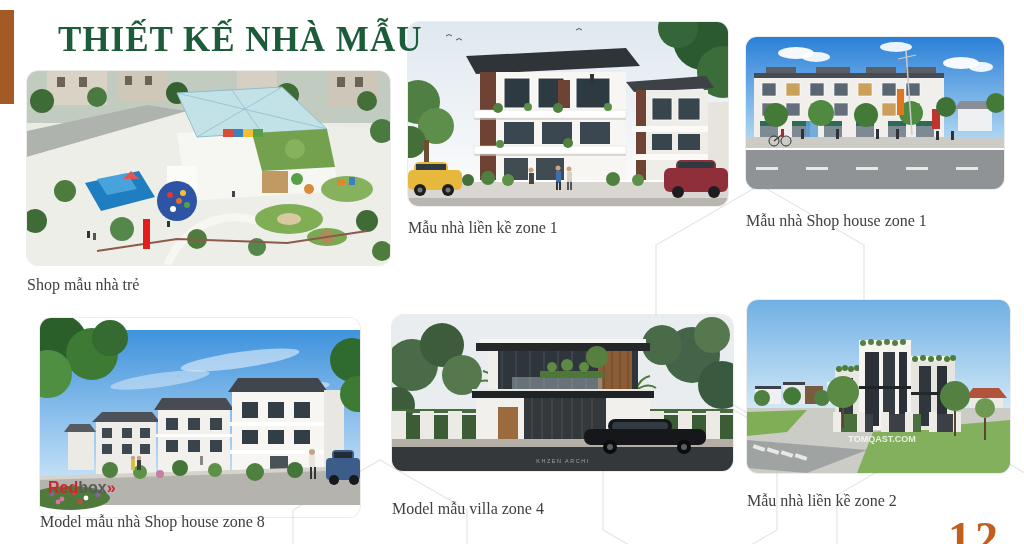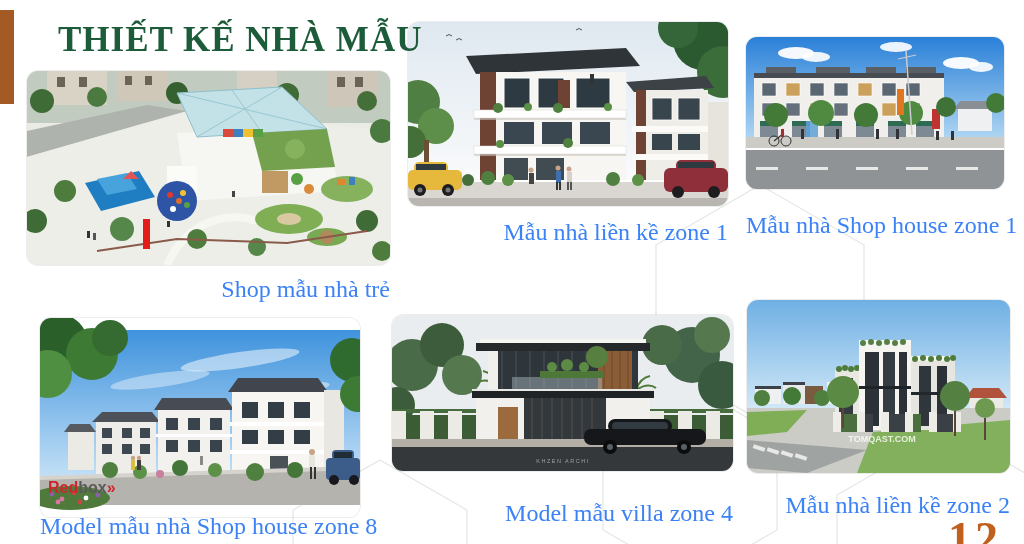--- a/index.html
+++ b/index.html
@@ -14,22 +14,22 @@
     font-size:35px;font-weight:bold;letter-spacing:1px;color:#1d5c3a;
     font-family:"Liberation Serif", serif;white-space:nowrap;margin-left:30px;
   }
   .photo{
     position:absolute;z-index:1;overflow:hidden;
     box-shadow:0 0 0 1px rgba(0,0,0,.07);
     border-radius:11px;
   }
   .photo svg{display:block;width:100%;height:100%;}
   .caption{
-    position:absolute;z-index:1;text-align:right;color:#3b82f6;
-    font-size:24px;font-family:"Liberation Serif", serif;white-space:nowrap;
+    position:absolute;z-index:1;text-align:left;color:#404040;
+    font-size:16px;font-family:"Liberation Serif", serif;white-space:nowrap;
   }
   .page-number{
     position:absolute;left:948px;top:512px;z-index:2;
     font-size:46px;font-weight:bold;color:#c05f1e;letter-spacing:4px;
     font-family:"Liberation Serif", serif;
   }
   
   #ph1{left:27px;top:71px;width:363px;height:194px;}
   #ph2{left:408px;top:22px;width:320px;height:184px;}
   #ph3{left:746px;top:37px;width:258px;height:152px;}

